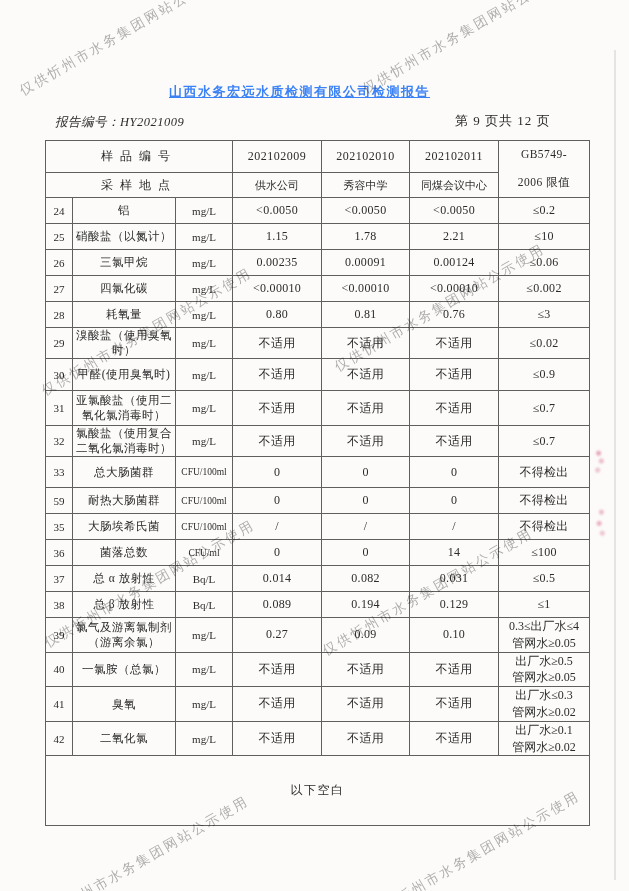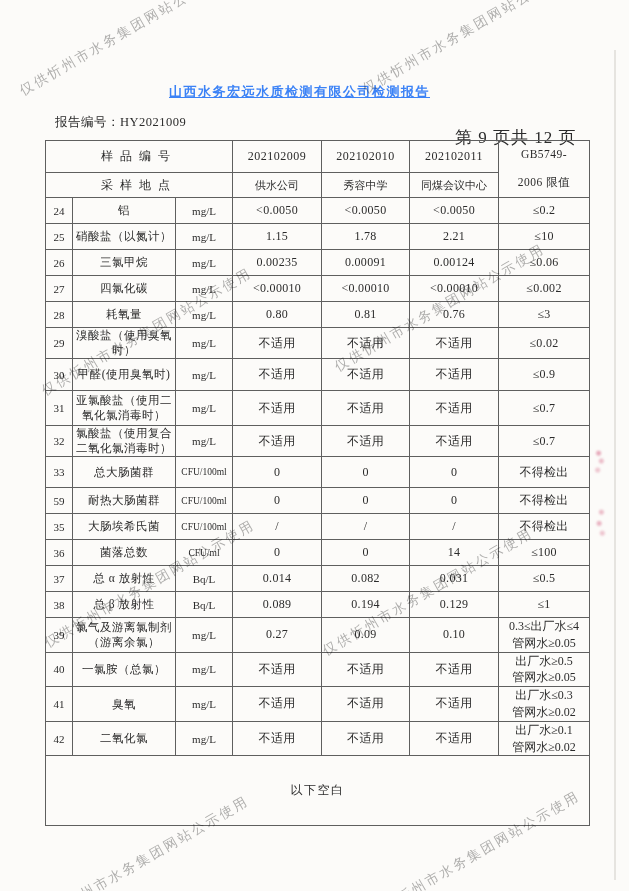--- a/index.html
+++ b/index.html
@@ -17,22 +17,22 @@
     color:rgba(120,120,120,.58);
     transform:translate(-50%,-50%) rotate(-30deg);
     mix-blend-mode:multiply;
   }
   
   .title{
     position:absolute;left:0;right:30px;top:83px;text-align:center;
     font-family:"Liberation Sans","DejaVu Sans",sans-serif;
     font-weight:700;font-size:13px;letter-spacing:1.5px;color:#3b82f6;text-decoration:underline;
   }
-  .report-no{position:absolute;left:55px;top:114px;font-size:12.5px;letter-spacing:.5px;}
-  .page-indicator{position:absolute;left:455px;top:126px;font-size:17px;letter-spacing:1px;}
+  .report-no{position:absolute;left:55px;top:114px;font-size:12.5px;letter-spacing:.5px;font-style:italic;}
+  .page-indicator{position:absolute;left:455px;top:112px;font-size:13px;letter-spacing:1px;}
   
   table.report{
     position:absolute;left:45px;top:140px;width:544px;
     border-collapse:collapse;table-layout:fixed;z-index:2;
   }
   table.report th,table.report td{
     border:1px solid #5f5f5f;padding:0;margin:0;
     text-align:center;vertical-align:middle;font-weight:400;
     overflow:hidden;
   }

